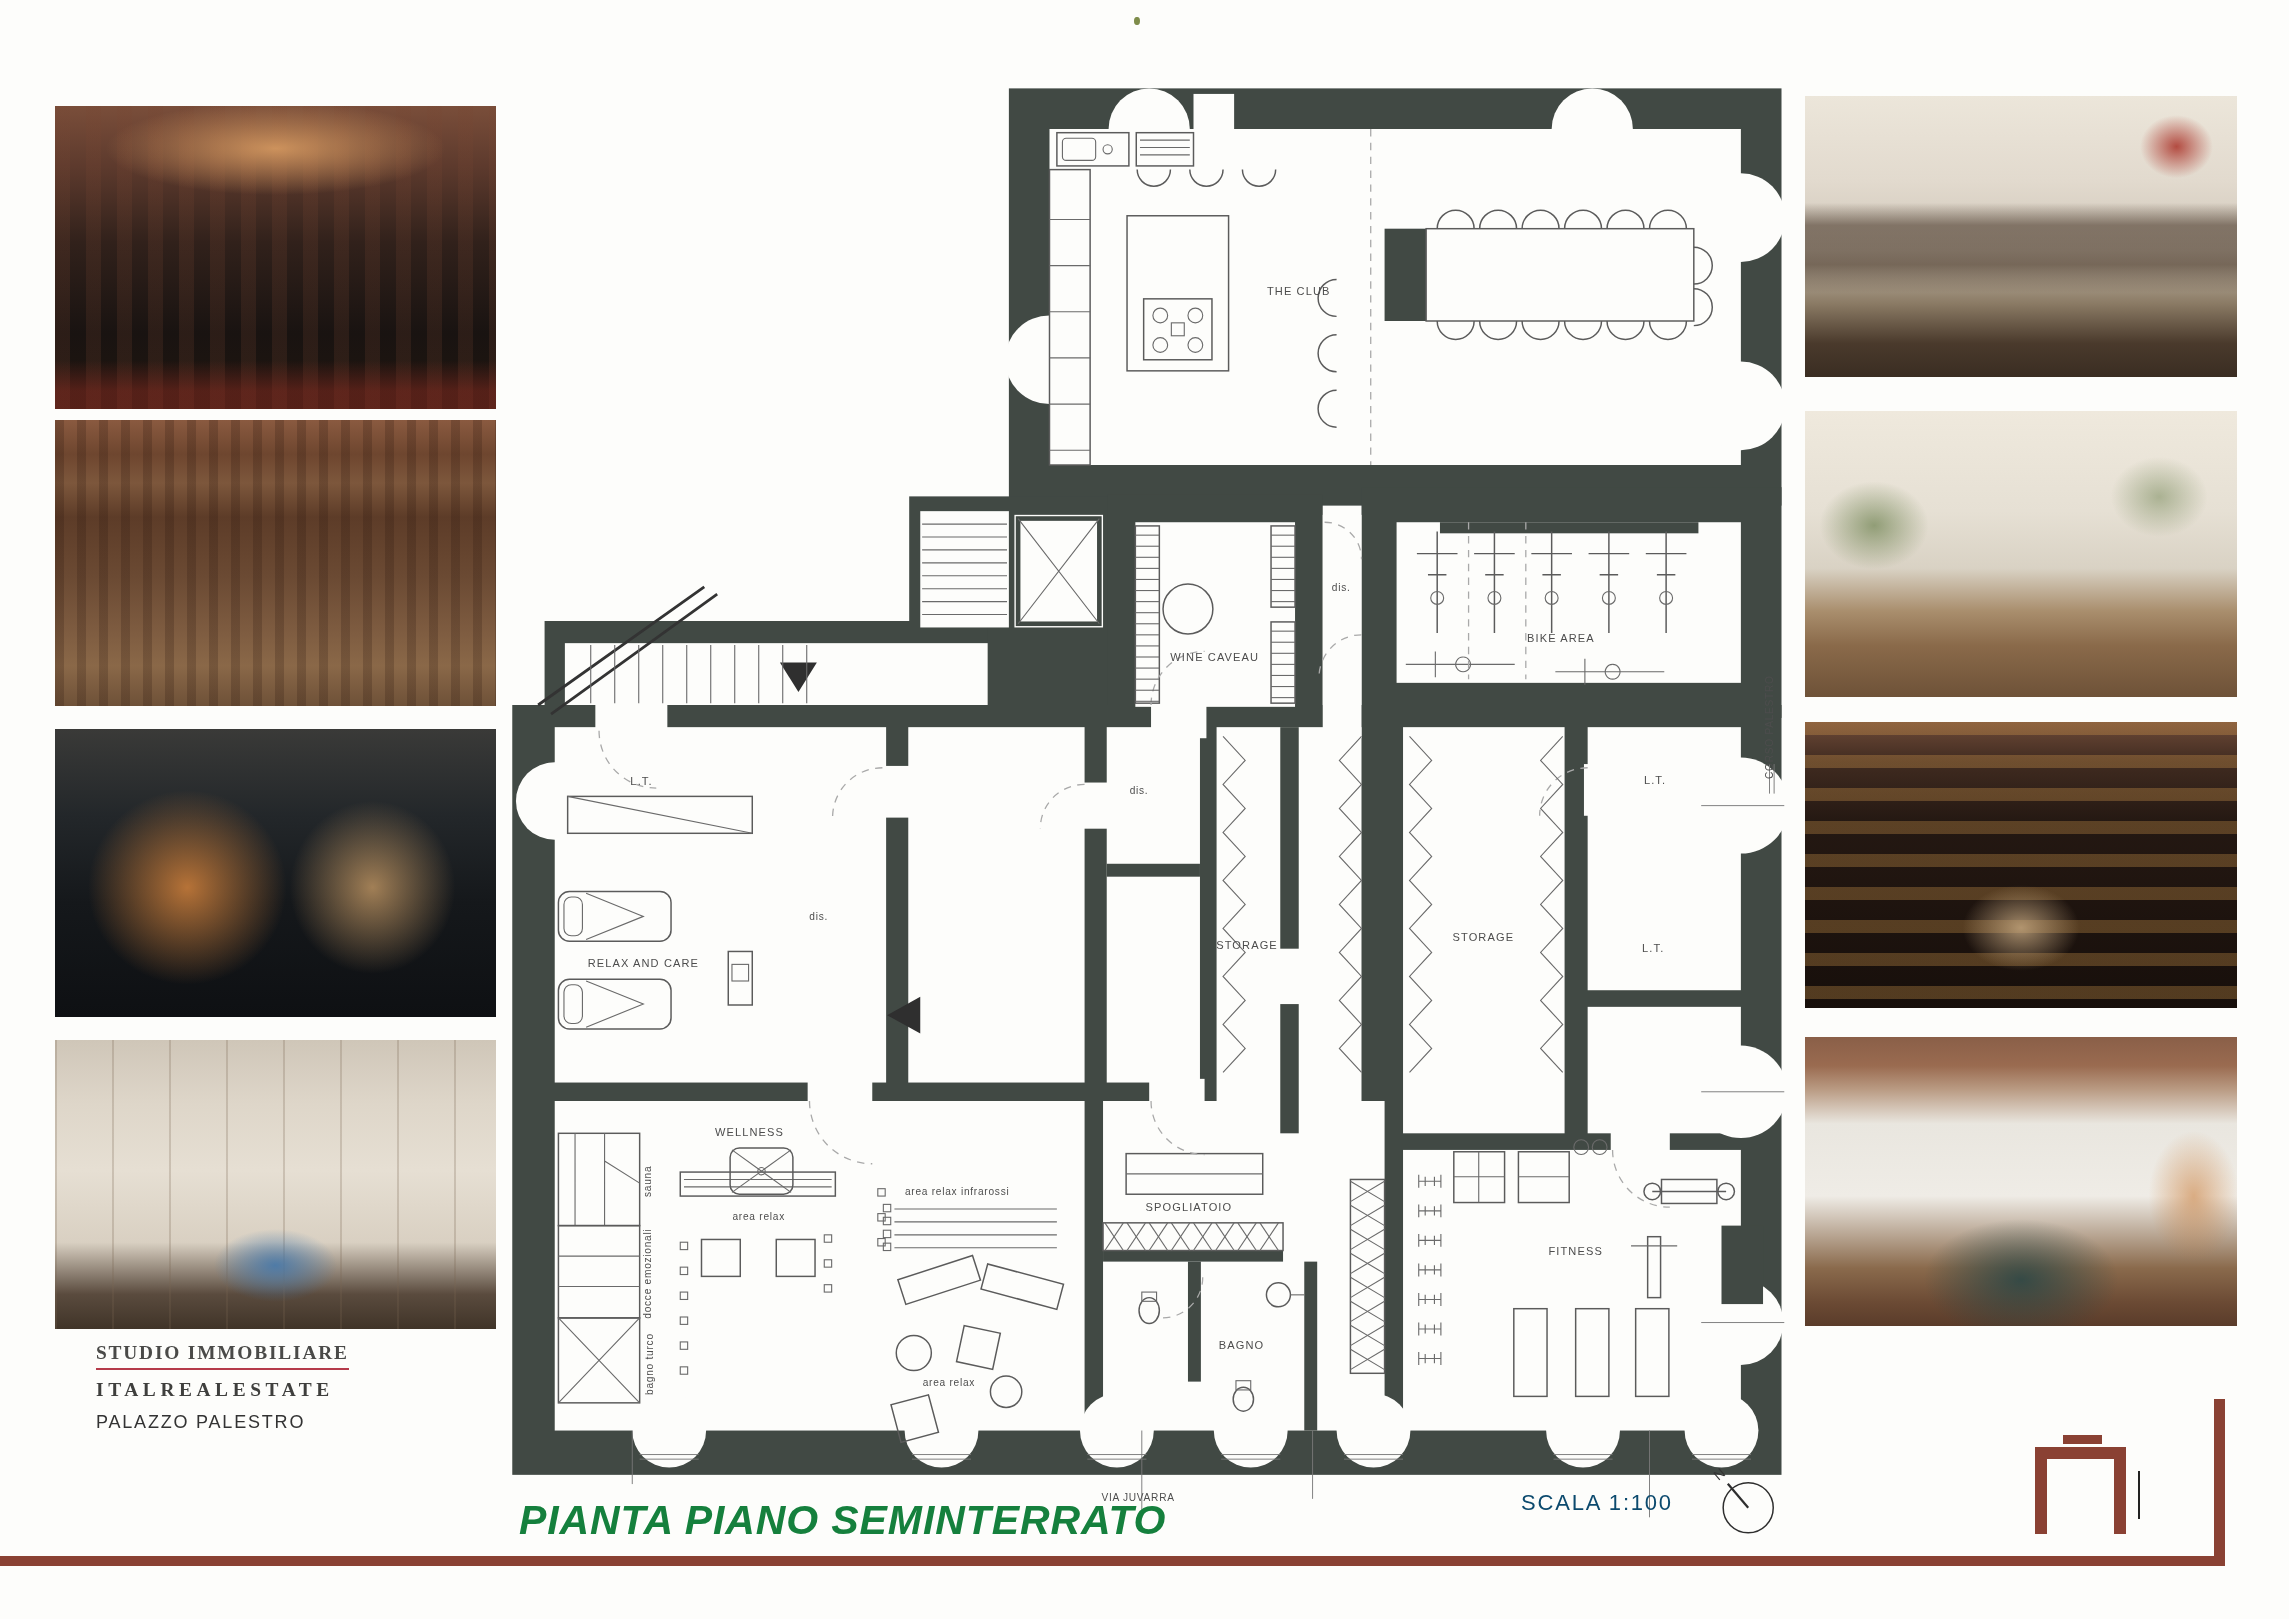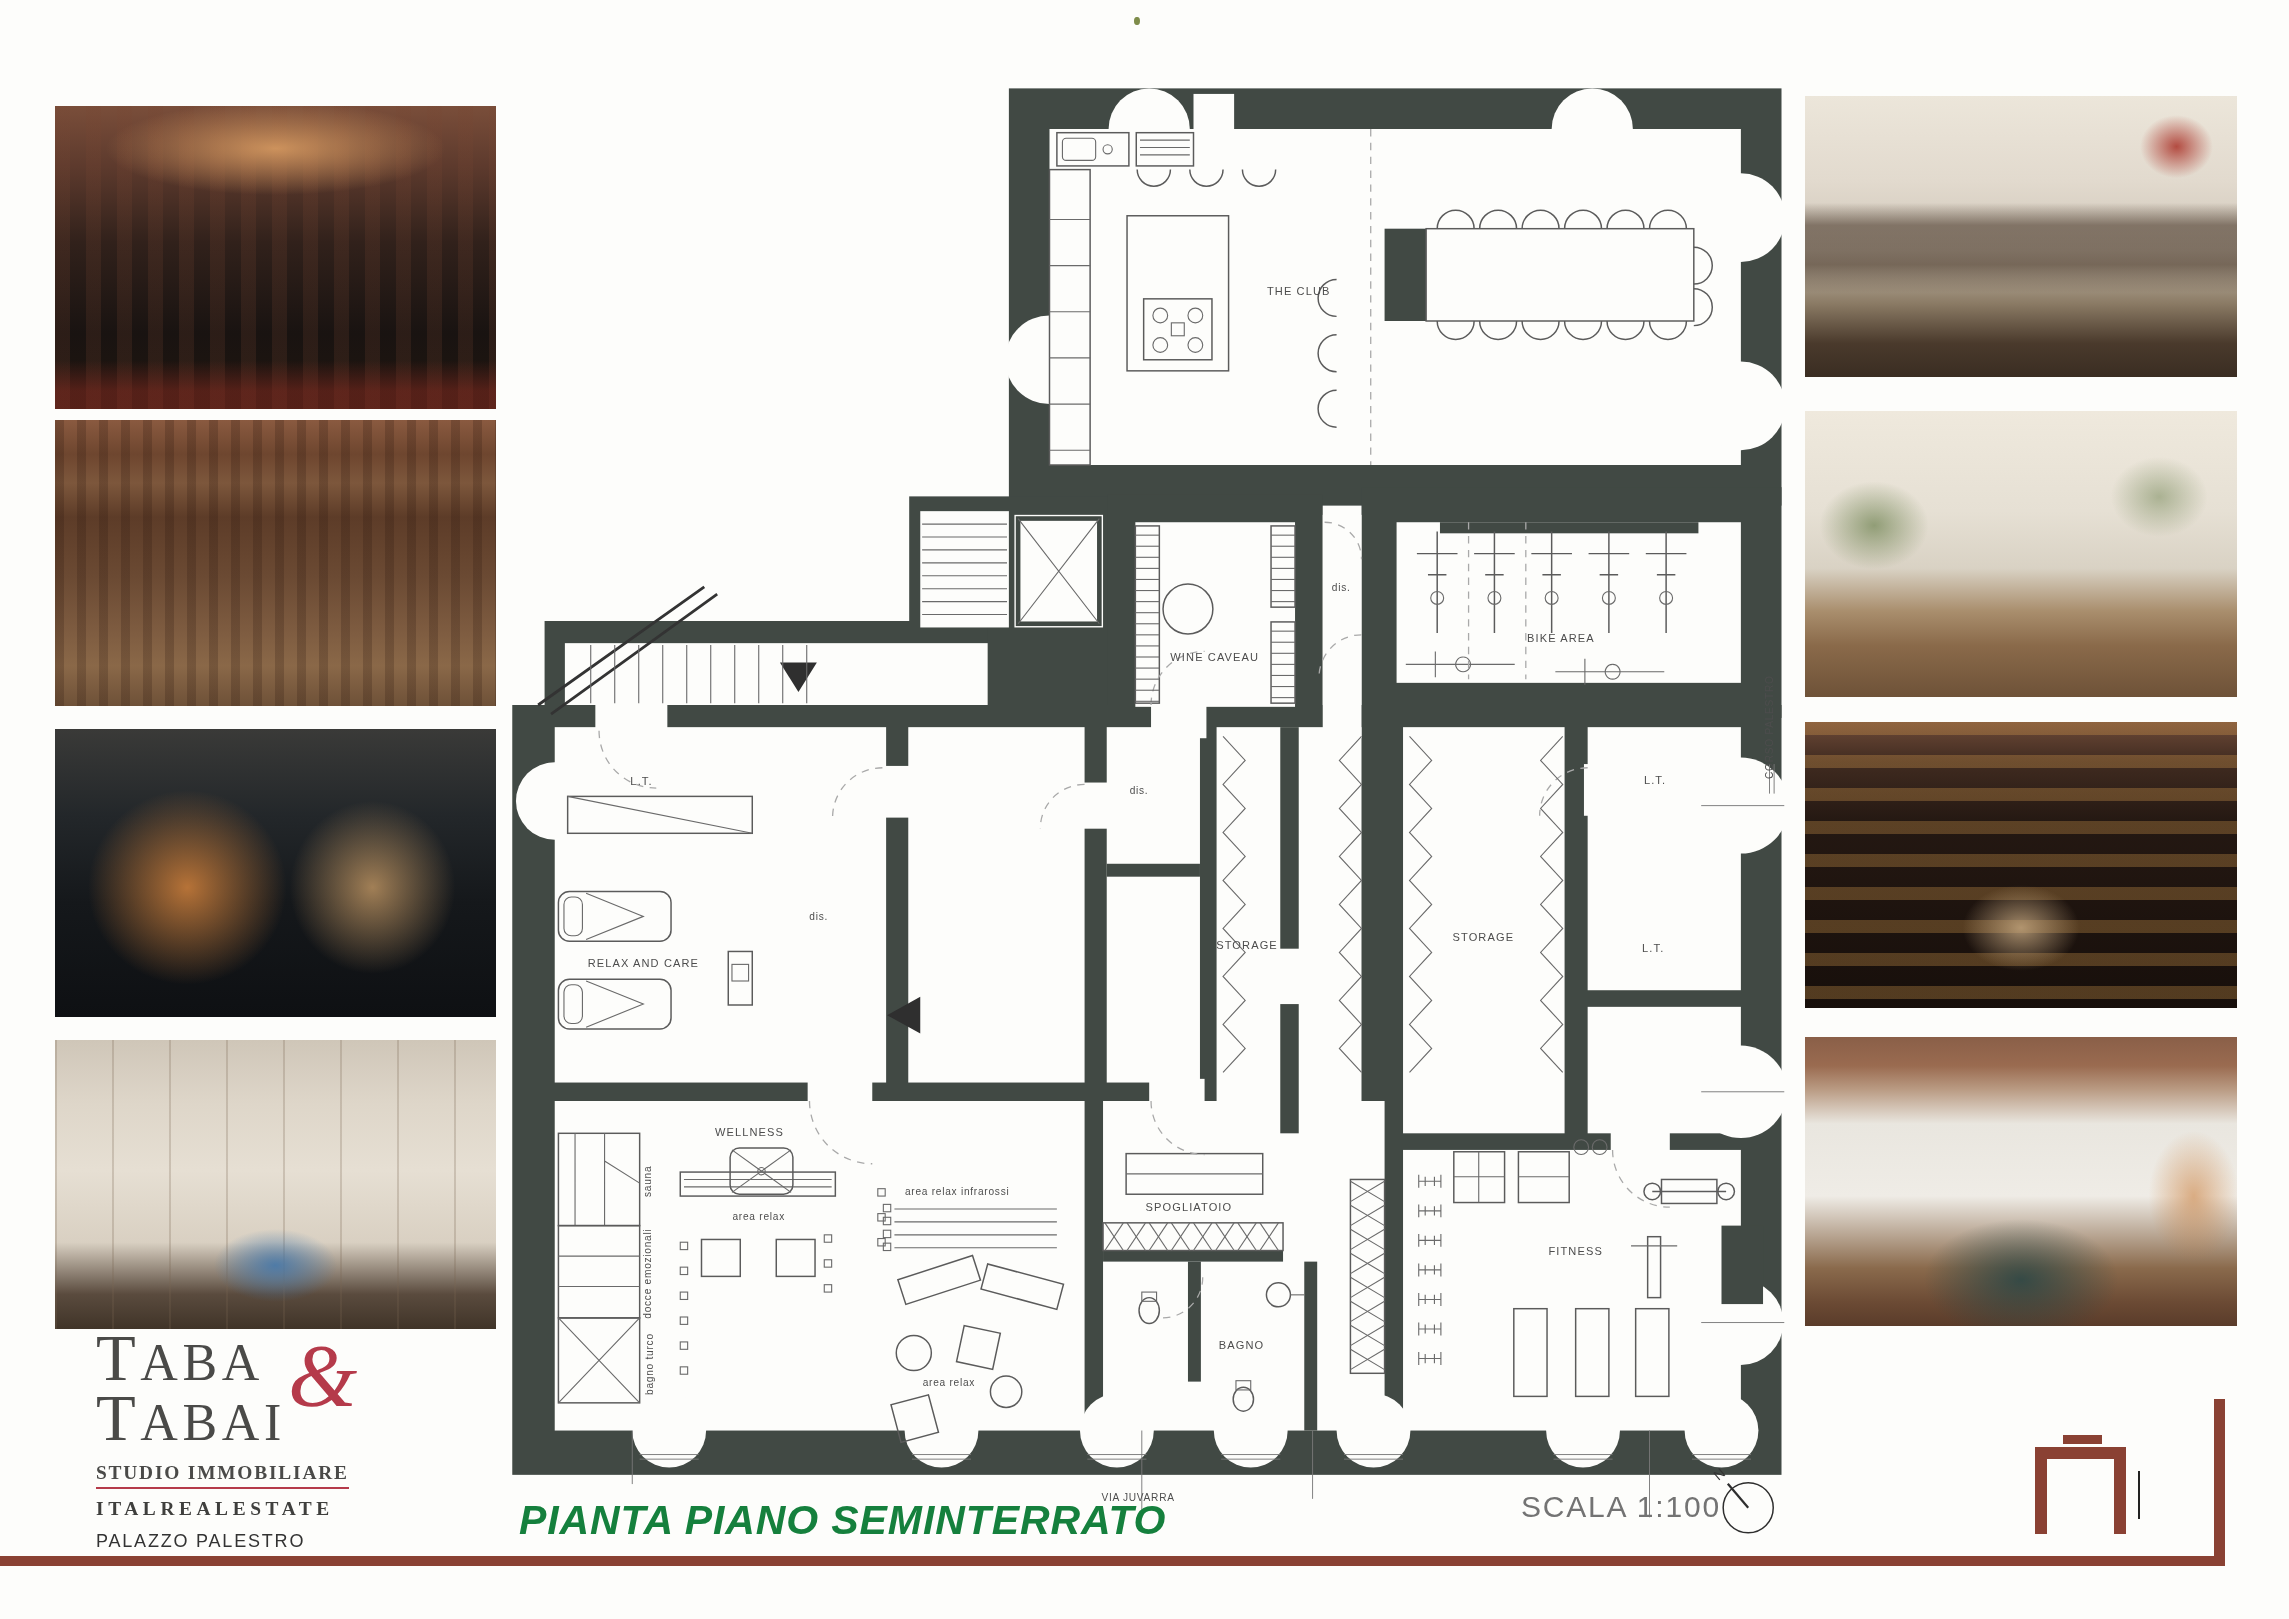--- a/index.html
+++ b/index.html
@@ -47,21 +47,21 @@
   .logo-row{position:relative;line-height:0.92;}
   .logo-word{font-size:52px;letter-spacing:4.6px;}
   .logo-word .bigT{font-size:65px;}
   .logo-amp{position:absolute;left:192px;top:1.8px;font-size:89px;font-style:italic;line-height:1;}
   .logo-sub1{margin-top:13px;font-size:19.4px;font-weight:bold;letter-spacing:1.8px;
              border-bottom:2.8px solid; padding-bottom:3.7px;display:inline-block;}
   .logo-sub2{margin-top:9px;font-size:19.4px;font-weight:bold;letter-spacing:4.6px;color:#3f3f3d;}
   .logo-project{margin-top:11px;font-size:18px;letter-spacing:1.8px;color:#333;
                 font-family:"Liberation Sans",sans-serif;}
   .title{position:absolute;left:519px;top:1497px;font-size:41px;letter-spacing:0.9px;font-weight:bold;}
-  .scale{position:absolute;left:1521px;top:1490px;font-size:30px;letter-spacing:1.8px;color:#737373;}
+  .scale{position:absolute;left:1521px;top:1490px;font-size:22px;letter-spacing:1.8px;color:#0c4a6e;}
   .bottom-rule{position:absolute;left:0;top:1556px;height:10px;}
   .mark-vbar{position:absolute;left:2214px;top:1399px;width:11px;height:167px;}
   .mark-pi-left{position:absolute;left:2035px;top:1447px;width:12px;height:87px;}
   .mark-pi-top{position:absolute;left:2035px;top:1447px;width:90px;height:12px;}
   .mark-pi-right{position:absolute;left:2114px;top:1447px;width:12px;height:87px;}
   .mark-pi-cap{position:absolute;left:2063px;top:1435px;width:39px;height:9.2px;}
   .mark-line{position:absolute;left:2138px;top:1471px;width:1.8px;height:48px;background:#222;}
   .speck{position:absolute;left:1134px;top:16.6px;width:5.5px;height:8.3px;border-radius:50%;background:#7e8c4a;}
   #compass{position:absolute;left:1700px;top:1466px;}
 
@@ -455,25 +455,20 @@
         <text x="160" y="1292" class="plan-label small" transform="rotate(-90 160 1292)">docce emozionali</text>
         <text x="162" y="1390" class="plan-label small" transform="rotate(-90 162 1390)">bagno turco</text>
         <text x="688" y="1538" class="plan-label small">VIA JUVARRA</text>
         <text x="1376" y="700" class="plan-label small" transform="rotate(-90 1376 700)">CORSO PALESTRO</text>
       </g>
   </svg>
 
   <div class="speck"></div>
 
   <div class="logo">
-    <div class="logo-row">
-      <div class="logo-word"><span class="bigT">T</span><span></span><span></span><span>ABA</span></div>
-      <div class="logo-word"><span class="bigT">T</span><span>ABAI</span></div>
-      <div class="logo-amp" style="color: rgb(181, 58, 74);">&amp;</div>
-    </div>
     <div class="logo-sub1" style="border-color: rgb(181, 58, 74); text-align: center;">STUDIO IMMOBILIARE</div>
     <div class="logo-sub2">ITALREALESTATE</div>
     <div class="logo-project">PALAZZO PALESTRO</div>
   </div>
 
   <div class="title" style="color: #15803d; font-style: italic;">PIANTA PIANO SEMINTERRATO</div>
   <div class="scale">SCALA 1:100</div>
   <svg id="compass" width="89" height="78" viewBox="0 0 96 84">
     <circle cx="52" cy="45" r="27" fill="none" stroke="#2e2e2e" stroke-width="1.6"></circle>
     <line x1="52" y1="45" x2="30" y2="19" stroke="#2e2e2e" stroke-width="2.4"></line>

